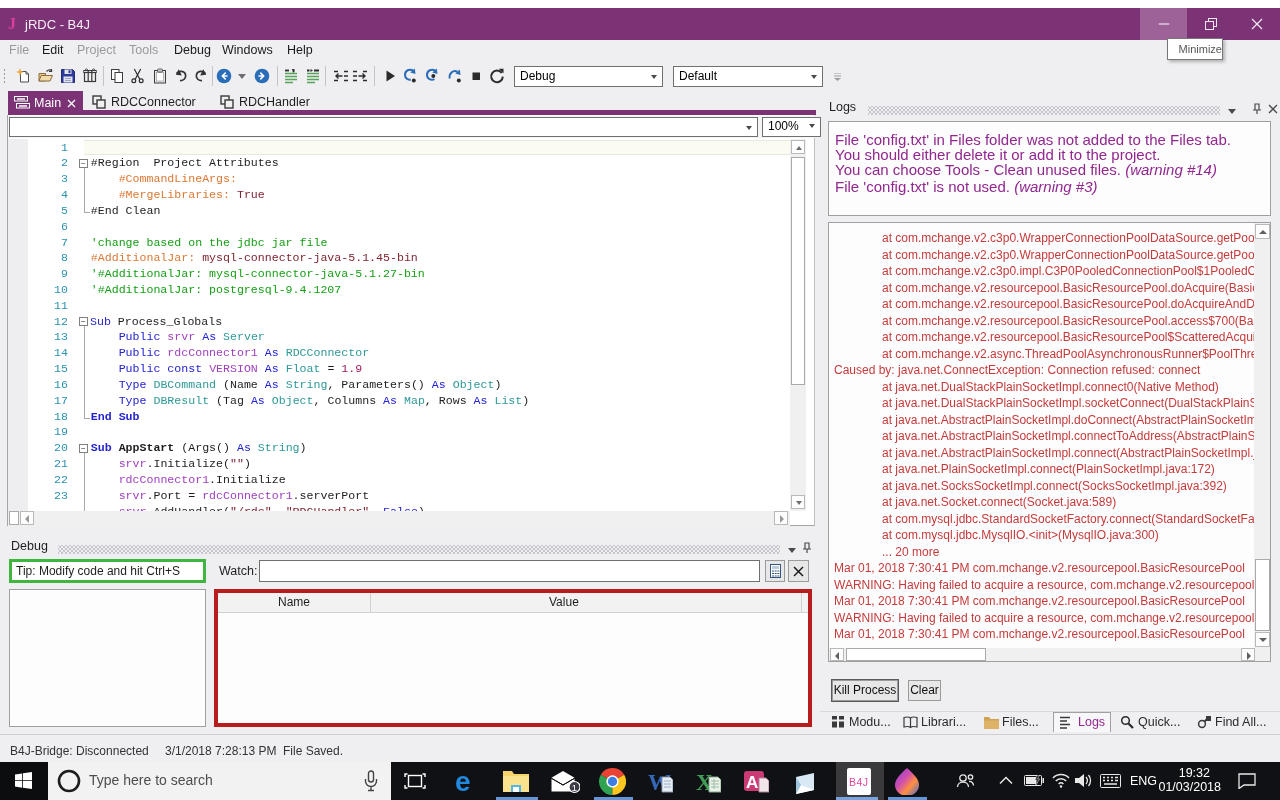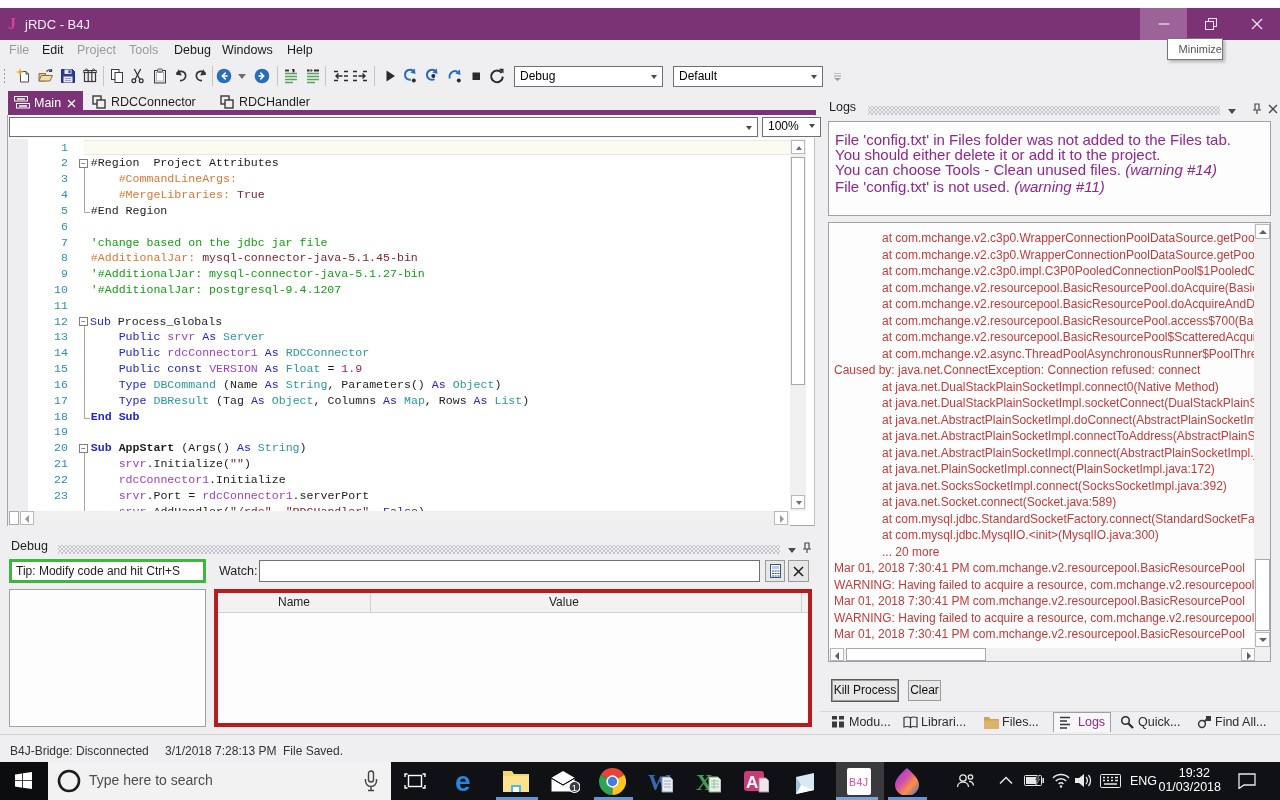--- a/index.html
+++ b/index.html
@@ -296,21 +296,21 @@
   <div class="fline" style="left:75.5px;top:29px;height:44px"></div>
   <div class="ftick" style="left:75.5px;top:73px;width:6px"></div>
   <div class="fold" style="left:71px;top:178px">−</div>
   <div class="fline" style="left:75.5px;top:187px;height:92px"></div>
   <div class="ftick" style="left:75.5px;top:279px;width:6px"></div>
   <div class="fold" style="left:71px;top:304.6px">−</div>
   <div class="fline" style="left:75.5px;top:314px;height:58px"></div>
   <div class="cl" style="left:82.8px;top:16.4px">#Region  Project Attributes</div>
   <div class="cl" style="left:82.8px;top:32.2px">    <span class="a">#CommandLineArgs:</span></div>
   <div class="cl" style="left:82.8px;top:48.1px">    <span class="a">#MergeLibraries:</span> <span class="m">True</span></div>
-  <div class="cl" style="left:82.8px;top:63.9px">#End Region</div>
+  <div class="cl" style="left:82.8px;top:63.9px">#End Clean</div>
   <div class="cl" style="left:82.8px;top:95.5px"><span class="c">'change based on the jdbc jar file</span></div>
   <div class="cl" style="left:82.8px;top:111.3px"><span class="a">#AdditionalJar:</span> <span class="m">mysql-connector-java-5.1.45-bin</span></div>
   <div class="cl" style="left:82.8px;top:127.2px"><span class="c">'#AdditionalJar: mysql-connector-java-5.1.27-bin</span></div>
   <div class="cl" style="left:82.8px;top:143px"><span class="c">'#AdditionalJar: postgresql-9.4.1207</span></div>
   <div class="cl" style="left:82px;top:174.6px;font-weight:normal"><span class="k">Sub</span> Process_Globals</div>
   <div class="cl" style="left:82.8px;top:190.4px">    <span class="k">Public</span> <span class="v">srvr</span> <span class="k">As</span> <span class="t">Server</span></div>
   <div class="cl" style="left:82.8px;top:206.3px">    <span class="k">Public</span> <span class="v">rdcConnector1</span> <span class="k">As</span> <span class="t">RDCConnector</span></div>
   <div class="cl" style="left:82.8px;top:222.1px">    <span class="k">Public</span> <span class="k">const</span> <span class="v">VERSION</span> <span class="k">As</span> <span class="t">Float</span> = <span class="n">1.9</span></div>
   <div class="cl" style="left:82.8px;top:237.9px">    <span class="k">Type</span> <span class="t">DBCommand</span> (Name <span class="k">As</span> <span class="t">String</span>, Parameters() <span class="k">As</span> <span class="t">Object</span>)</div>
   <div class="cl" style="left:82.8px;top:253.7px">    <span class="k">Type</span> <span class="t">DBResult</span> (Tag <span class="k">As</span> <span class="t">Object</span>, Columns <span class="k">As</span> <span class="t">Map</span>, Rows <span class="k">As</span> <span class="t">List</span>)</div>
@@ -374,21 +374,21 @@
   <svg class="abs" style="left:432px;top:13px" width="10" height="12" viewBox="0 0 10 12" fill="none" stroke="#4a4a4a" stroke-width="1.2">
         <path d="M3 1h4v6H3zM1 7h8M5 7v4"></path>
       </svg>
   <svg class="abs" style="left:448px;top:14px" width="10" height="10" stroke="#4a4a4a" stroke-width="1.3">
         <line x1="1" y1="1" x2="9" y2="9"></line>
         <line x1="9" y1="1" x2="1" y2="9"></line>
       </svg>
 </div>
 <div class="abs" id="warnbox">
   <div class="wtext" style="position:absolute;left:6px;top:9.5px">File 'config.txt' in Files folder was not added to the Files tab.<br>You should either delete it or add it to the project.<br>You can choose Tools - Clean unused files. <i>(warning #14)</i></div>
-  <div class="wtext" style="position:absolute;left:6px;top:57px">File 'config.txt' is not used. <i>(warning #11)</i></div>
+  <div class="wtext" style="position:absolute;left:6px;top:57px">File 'config.txt' is not used. <i>(warning #3)</i></div>
 </div>
 <div class="abs" id="tracebox">
   <div style="position:absolute;left:5px;top:7px">
     <div class="rline i">at com.mchange.v2.c3p0.WrapperConnectionPoolDataSource.getPooledConnection</div>
     <div class="rline i">at com.mchange.v2.c3p0.WrapperConnectionPoolDataSource.getPooledConnection</div>
     <div class="rline i">at com.mchange.v2.c3p0.impl.C3P0PooledConnectionPool$1PooledConnectionRes</div>
     <div class="rline i">at com.mchange.v2.resourcepool.BasicResourcePool.doAcquire(BasicResourceP</div>
     <div class="rline i">at com.mchange.v2.resourcepool.BasicResourcePool.doAcquireAndDecrementP</div>
     <div class="rline i">at com.mchange.v2.resourcepool.BasicResourcePool.access$700(BasicResource</div>
     <div class="rline i">at com.mchange.v2.resourcepool.BasicResourcePool$ScatteredAcquireTask.run</div>

